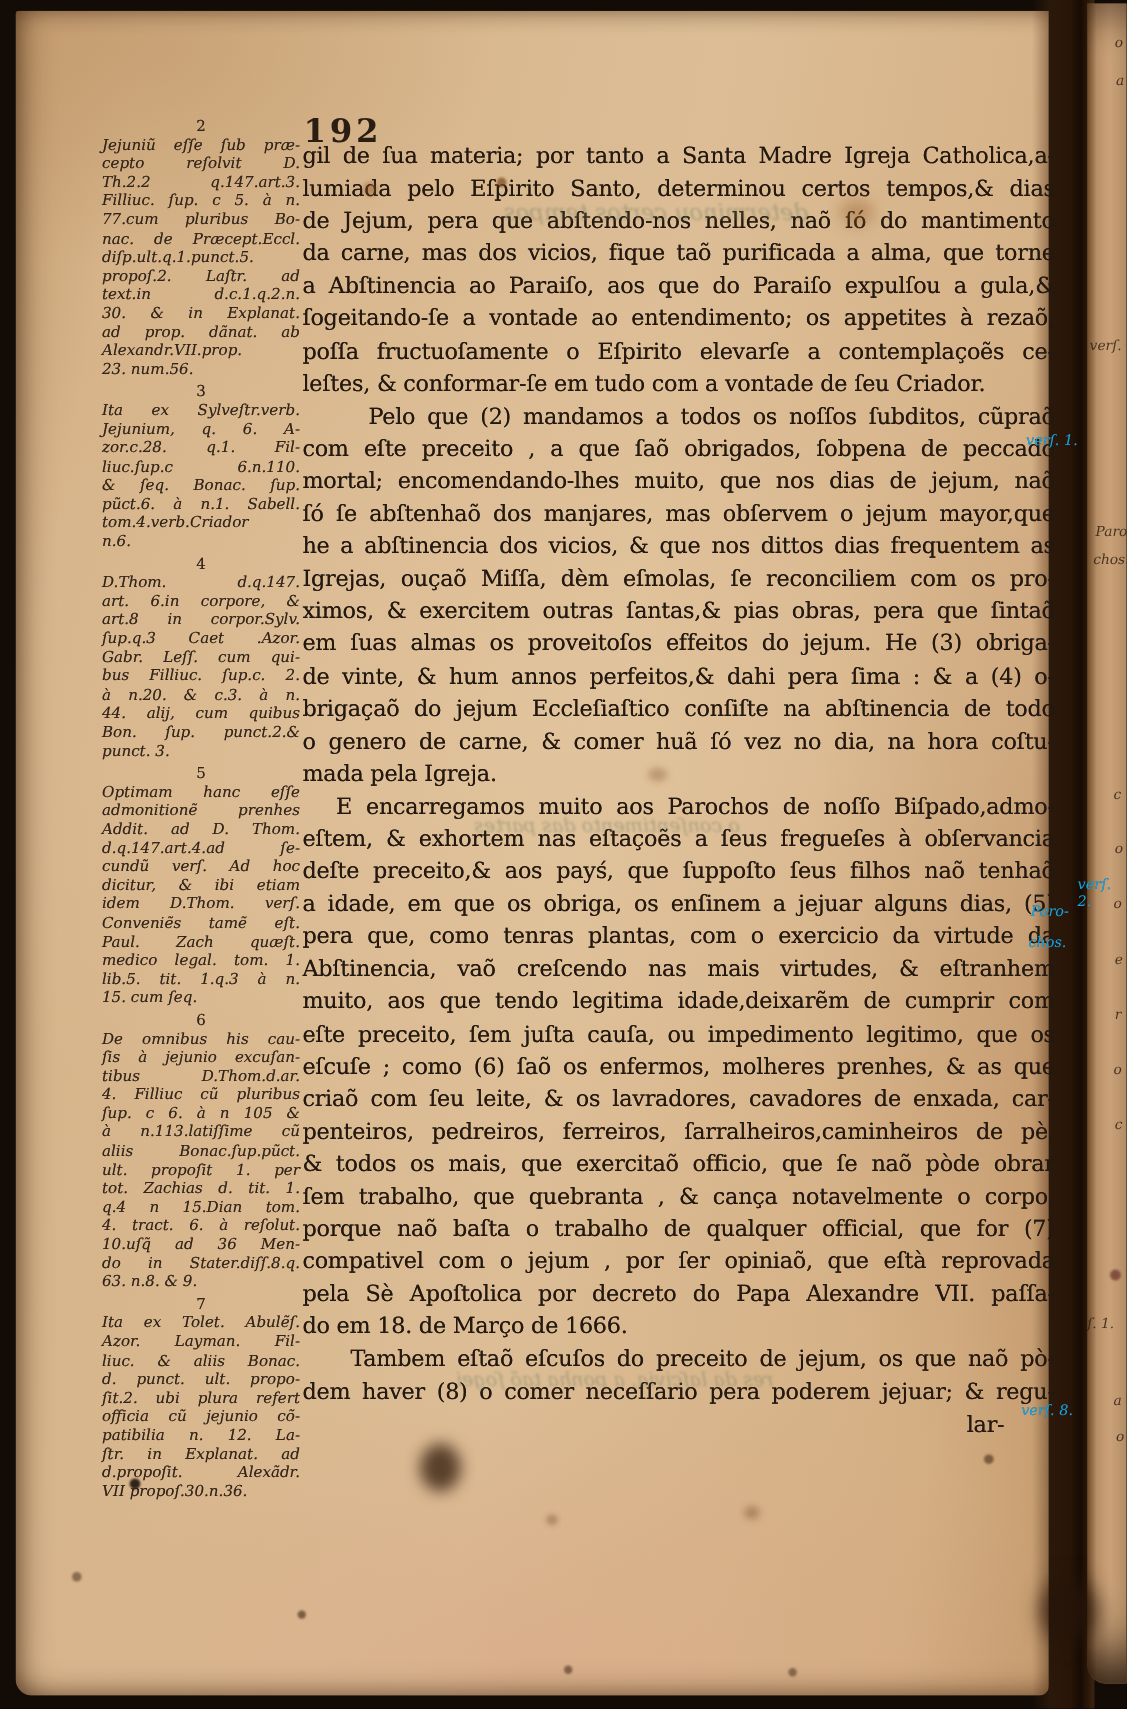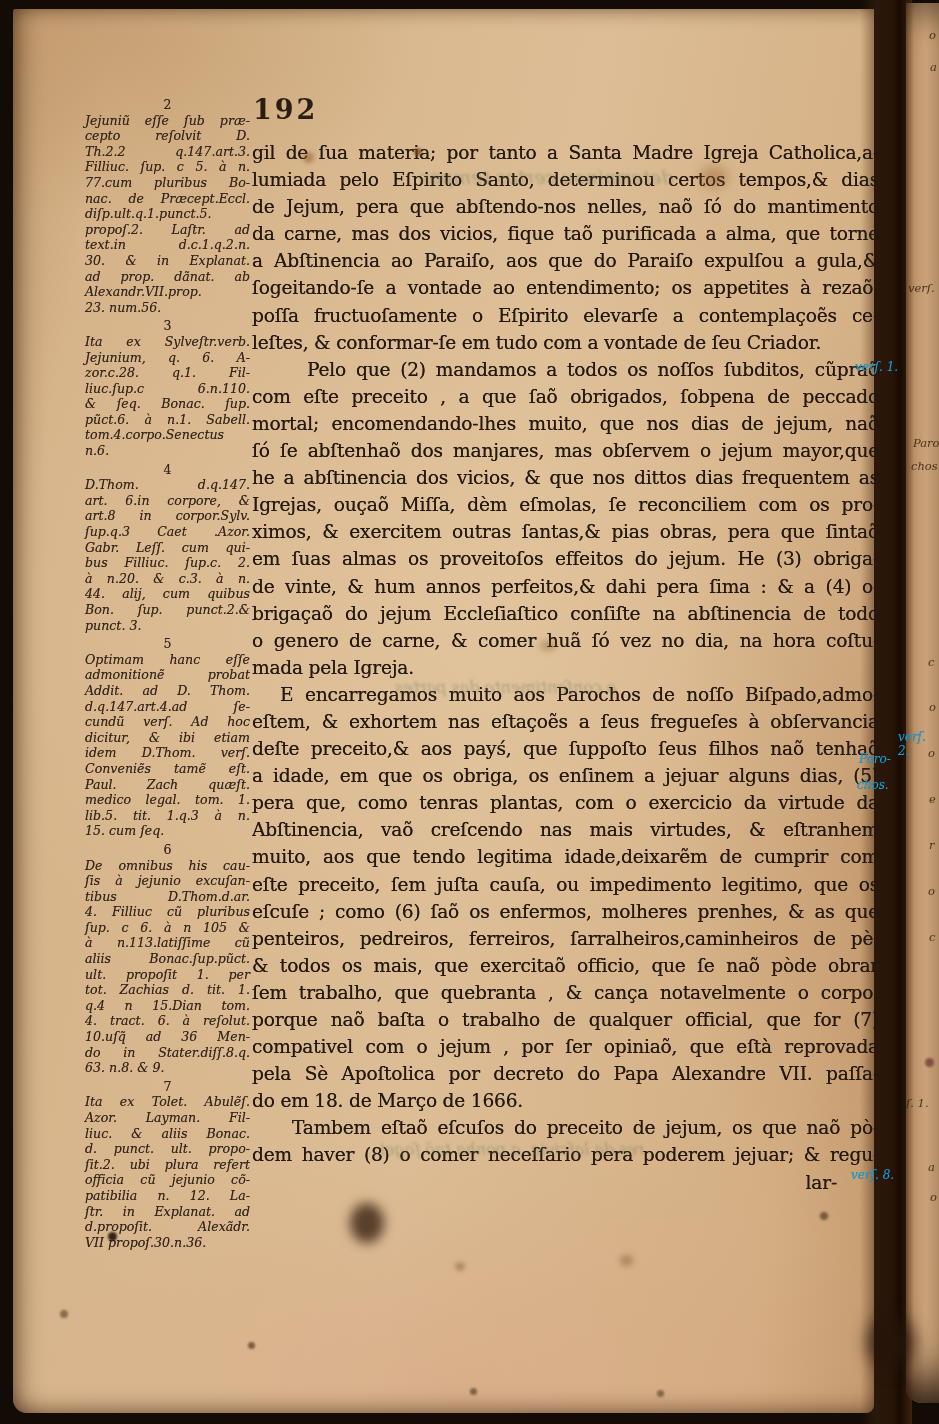--- a/index.html
+++ b/index.html
@@ -31,21 +31,21 @@
            font-style:italic;font-size:27px;letter-spacing:.5px;color:#261b10;
            text-shadow:0 0 .5px rgba(38,27,16,.8);}
   
   .margin-col{position:absolute;left:85px;top:97px;width:165px;
            font-style:italic;font-size:12.6px;line-height:15.6px;color:#3224146;
            color:#33251a;text-shadow:0 0 .4px rgba(51,37,26,.6);}
   .m-num{font-style:normal;text-align:center;font-size:12.5px;margin-top:3px;}
   .m-line{text-align:justify;text-align-last:justify;}
   .m-line.end{text-align-last:left;}
   
-  .main-col{position:absolute;left:252px;top:139px;width:627px;
+  .main-col{position:absolute;left:252px;top:117px;width:627px;
            font-size:18.6px;line-height:27.1px;letter-spacing:-.2px;color:#241910;
            text-shadow:0 0 .5px rgba(36,25,16,.85);}
   .line{height:27.1px;overflow:hidden;text-align:justify;text-align-last:justify;}
   .line.end{text-align-last:left;}
   .catchword-line{height:27.1px;text-align:right;padding-right:42px;}
   
   .side-note{position:absolute;font-style:italic;font-size:12px;color:#0ea5e9;
            text-shadow:0 0 .4px rgba(58,42,24,.6);}
   
   .edge-frag{position:absolute;font-style:italic;font-size:11.5px;color:rgba(48,31,17,.85);
@@ -83,40 +83,40 @@
         <div class="m-line end">23. num.56.</div>
       </div>
       <div class="m-num">3</div>
       <div class="m-block">
         <div class="m-line">Ita ex Sylveſtr.verb.</div>
         <div class="m-line">Jejunium, q. 6. A-</div>
         <div class="m-line">zor.c.28. q.1. Fil-</div>
         <div class="m-line">liuc.ſup.c 6.n.110.</div>
         <div class="m-line">&amp; ſeq. Bonac. ſup.</div>
         <div class="m-line">pũct.6. à n.1. Sabell.</div>
-        <div class="m-line">tom.4.corpo.Senectus</div>
+        <div class="m-line">tom.4.verb.Criador</div>
         <div class="m-line end">n.6.</div>
       </div>
       <div class="m-num">4</div>
       <div class="m-block">
         <div class="m-line">D.Thom. d.q.147.</div>
         <div class="m-line">art. 6.in corpore, &amp;</div>
         <div class="m-line">art.8 in corpor.Sylv.</div>
         <div class="m-line">ſup.q.3 Caet .Azor.</div>
         <div class="m-line">Gabr. Leſſ. cum qui-</div>
         <div class="m-line">bus Filliuc. ſup.c. 2.</div>
         <div class="m-line">à n.20. &amp; c.3. à n.</div>
         <div class="m-line">44. alij, cum quibus</div>
         <div class="m-line">Bon. ſup. punct.2.&amp;</div>
         <div class="m-line end">punct. 3.</div>
       </div>
       <div class="m-num">5</div>
       <div class="m-block">
         <div class="m-line">Optimam hanc eſſe</div>
-        <div class="m-line">admonitionẽ probat</div>
+        <div class="m-line">admonitionẽ prenhes</div>
         <div class="m-line">Addit. ad D. Thom.</div>
         <div class="m-line">d.q.147.art.4.ad ſe-</div>
         <div class="m-line">cundũ verſ. Ad hoc</div>
         <div class="m-line">dicitur, &amp; ibi etiam</div>
         <div class="m-line">idem D.Thom. verſ.</div>
         <div class="m-line">Conveniẽs tamẽ eſt.</div>
         <div class="m-line">Paul. Zach quæſt.</div>
         <div class="m-line">medico legal. tom. 1.</div>
         <div class="m-line">lib.5. tit. 1.q.3 à n.</div>
         <div class="m-line end">15. cum ſeq.</div>
@@ -175,20 +175,21 @@
       <div class="line end">mada pela Igreja.</div>
       <div class="line" style="text-indent: 28px;">E encarregamos muito aos Parochos de noſſo Biſpado,admo-</div>
       <div class="line">eſtem, &amp; exhortem nas eſtaçoẽs a ſeus fregueſes à obſervancia</div>
       <div class="line">deſte preceito,&amp; aos payś, que ſuppoſto ſeus filhos naõ tenhaõ</div>
       <div class="line">a idade, em que os obriga, os enſinem a jejuar alguns dias, (5)</div>
       <div class="line">pera que, como tenras plantas, com o exercicio da virtude da</div>
       <div class="line">Abſtinencia, vaõ creſcendo nas mais virtudes, &amp; eſtranhem</div>
       <div class="line">muito, aos que tendo legitima idade,deixarẽm de cumprir com</div>
       <div class="line">eſte preceito, ſem juſta cauſa, ou impedimento legitimo, que os</div>
       <div class="line">eſcuſe ; como (6) ſaõ os enfermos, molheres prenhes, &amp; as que</div>
+      <div class="line">criaõ com ſeu leite, &amp; os lavradores, cavadores de enxada, car-</div>
       <div class="line">penteiros, pedreiros, ferreiros, ſarralheiros,caminheiros de pè,</div>
       <div class="line">&amp; todos os mais, que exercitaõ officio, que ſe naõ pòde obrar</div>
       <div class="line">ſem trabalho, que quebranta , &amp; cança notavelmente o corpo,</div>
       <div class="line">porque naõ baſta o trabalho de qualquer official, que for (7)</div>
       <div class="line">compativel com o jejum , por ſer opiniaõ, que eſtà reprovada</div>
       <div class="line">pela Sè Apoſtolica por decreto do Papa Alexandre VII. paſſa-</div>
       <div class="line end">do em 18. de Março de 1666.</div>
       <div class="line" style="text-indent: 40px;">Tambem eſtaõ eſcuſos do preceito de jejum, os que naõ pò-</div>
       <div class="line">dem haver (8) o comer neceſſario pera poderem jejuar; &amp; regu-</div>
       <div class="catchword-line">lar-</div>

